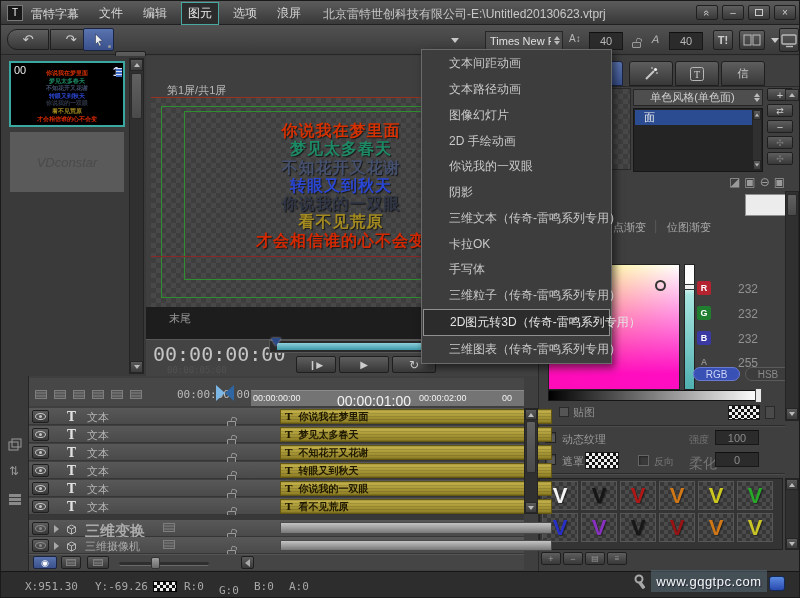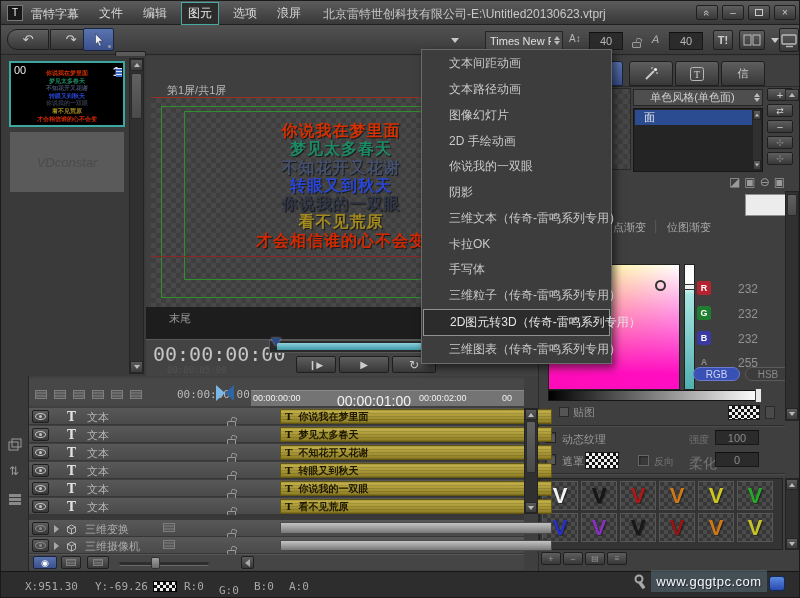--- a/index.html
+++ b/index.html
@@ -595,21 +595,21 @@
     <div class="abs" style="left:28px;top:139px;width:495px;height:5px;background:#383838;"></div>
 
     <div class="trk" style="top:144px;height:17px;">
       <span class="abs btn" style="left:3px;top:2px;width:17px;height:13px;">
           <span class="eye dim"></span>
         </span>
       <span class="abs tri-r" style="left:25px;top:5px;"></span>
       <span class="abs" style="left:36px;top:2px;"><svg width="13" height="13">
             <path d="M2.5 4 L6.5 2 L10.5 4 L10.5 9 L6.5 11 L2.5 9 Z M2.5 4 L6.5 6 L10.5 4 M6.5 6 L6.5 11" stroke="#b8b8b8" fill="none"></path>
           </svg></span>
-      <span class="abs" style="left:56px;top:2px;font-size:11px;color:#ababab;">三维变换</span>
+      <span class="abs" style="left:56px;top:2px;font-size:15px;color:#ababab;font-weight:bold;">三维变换</span>
       <span class="abs mic" style="left:134px;top:3px;"></span>
       <span class="abs lock" style="left:198px;top:5px;"></span>
       <div class="gclip" style="top:2px;height:12px;"></div>
     </div>
     <div class="trk" style="top:161px;height:17px;">
       <span class="abs btn" style="left:3px;top:2px;width:17px;height:13px;">
           <span class="eye dim"></span>
         </span>
       <span class="abs tri-r" style="left:25px;top:5px;"></span>
       <span class="abs" style="left:36px;top:2px;"><svg width="13" height="13">

